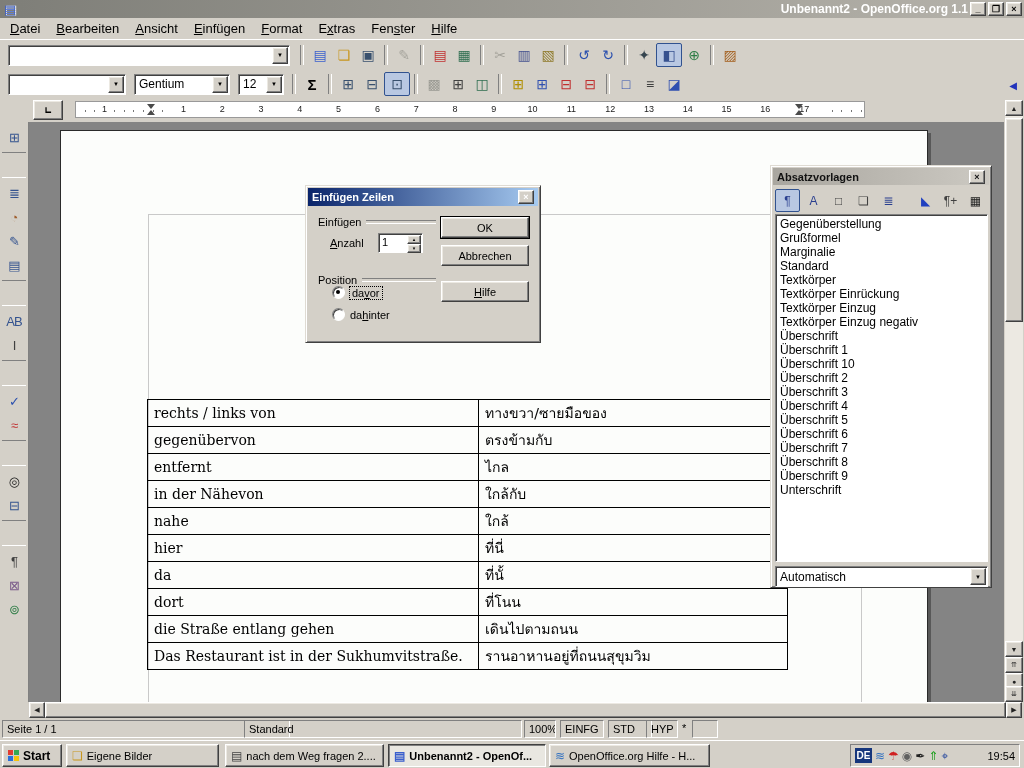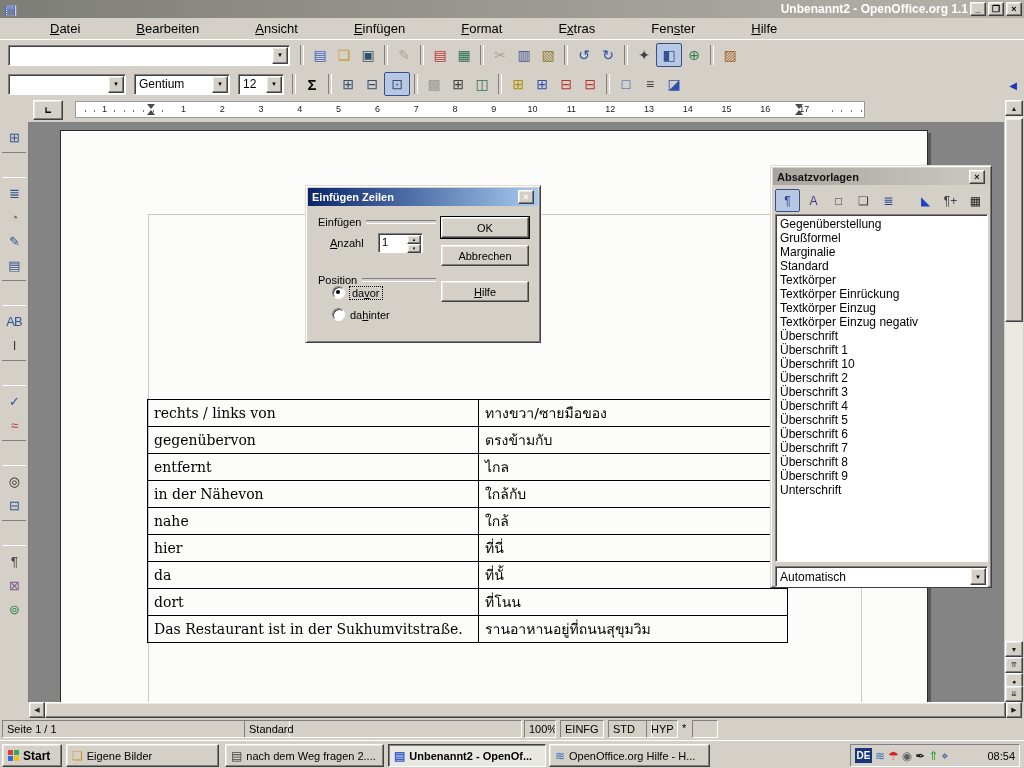--- a/index.html
+++ b/index.html
@@ -15,21 +15,21 @@
   
   .titlebar{position:absolute;left:0;top:0;width:100%;height:18px;
     background:linear-gradient(90deg,#7e7e78,#b6b3ab);display:flex;align-items:center;
     padding:0 2px;box-sizing:border-box;}
   .ticon{color:#3a5fcd;font-size:13px;line-height:13px;margin:0 4px 0 2px;text-shadow:1px 0 #fff;}
   .ttext{color:#fff;font-weight:bold;font-size:12px;flex:1;white-space:nowrap;overflow:hidden;text-align:right;}
   .wbtn{width:16px;height:14px;margin-left:2px;font-size:9px;font-weight:bold;line-height:10px;}
   
   .menubar{position:absolute;left:0;top:18px;width:100%;height:22px;display:flex;
     align-items:center;padding-left:2px;box-sizing:border-box;border-bottom:1px solid #fff;}
-  .menu-item{padding:2px 8px;font-size:13px;white-space:nowrap;margin-left:40px;}
+  .menu-item{padding:2px 8px;font-size:13px;white-space:nowrap;}
   
   .funcbar{position:absolute;left:0;top:40px;width:100%;height:30px;display:flex;
     align-items:center;padding-left:8px;box-sizing:border-box;}
   .objbar{position:absolute;left:0;top:70px;width:100%;height:28px;display:flex;
     align-items:center;padding-left:8px;box-sizing:border-box;}
   .combo{display:flex;align-items:center;height:21px;background:#fff;
     border:1px solid;border-color:#808080 #fff #fff #808080;box-shadow:inset 1px 1px 0 #404040;
     box-sizing:border-box;}
   .combo .cval{flex:1;font-size:12px;padding:0 4px;white-space:nowrap;overflow:hidden;}
   .combo .cbtn{width:16px;height:17px;margin:1px;font-size:6px;}
@@ -435,20 +435,24 @@
             </tr>
             <tr>
               <td class="de">da</td>
               <td class="th">ที่นั้</td>
             </tr>
             <tr>
               <td class="de">dort</td>
               <td class="th">ที่โนน</td>
             </tr>
             <tr>
+              <td class="de">die Straße entlang gehen</td>
+              <td class="th">เดินไปตามถนน</td>
+            </tr>
+            <tr>
               <td class="de">Das Restaurant ist in der Sukhumvitstraße.</td>
               <td class="th">รานอาหานอยู่ที่ถนนสุขุมวิม</td>
             </tr>
           </tbody>
       </table>
     </div>
   </div>
 
   <div class="vsb">
     <span class="sbtn b3 ctr" style="top:0;">▲</span>
@@ -592,17 +596,17 @@
           <span class="tlabel">Unbenannt2 - OpenOf...</span>
         </span><span class="task b3 t4">
           <i class="g" style="color: rgb(48, 112, 192);">≋</i>
           <span class="tlabel">OpenOffice.org Hilfe - H...</span>
         </span></span>
     <div class="tray">
       <span class="de-badge">DE</span>
       <span style="display:contents">
         
       <span class="tray-ic" style="color: rgb(48, 112, 192);">≋</span><span class="tray-ic" style="color: rgb(208, 32, 32);">☂</span><span class="tray-ic" style="color: rgb(96, 96, 96);">◉</span><span class="tray-ic" style="color: rgb(32, 32, 32);">✒</span><span class="tray-ic" style="color: rgb(32, 160, 32);">⇑</span><span class="tray-ic" style="color: rgb(48, 80, 160);">⌖</span></span>
-      <span class="clock">08:54</span>
+      <span class="clock">19:54</span>
     </div>
   </div>
 
 </div>
 
 </body></html>

